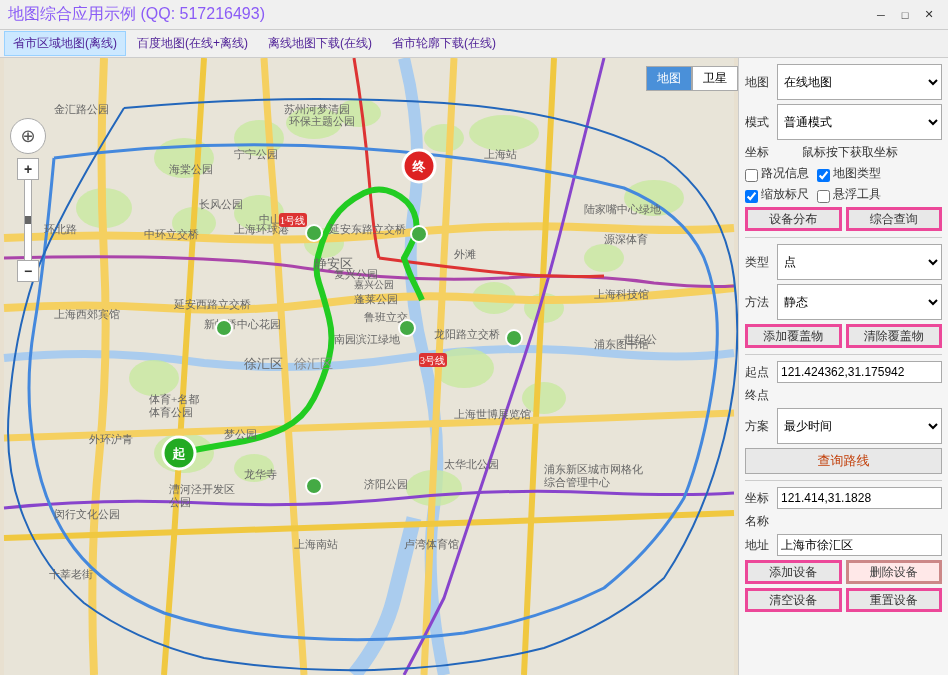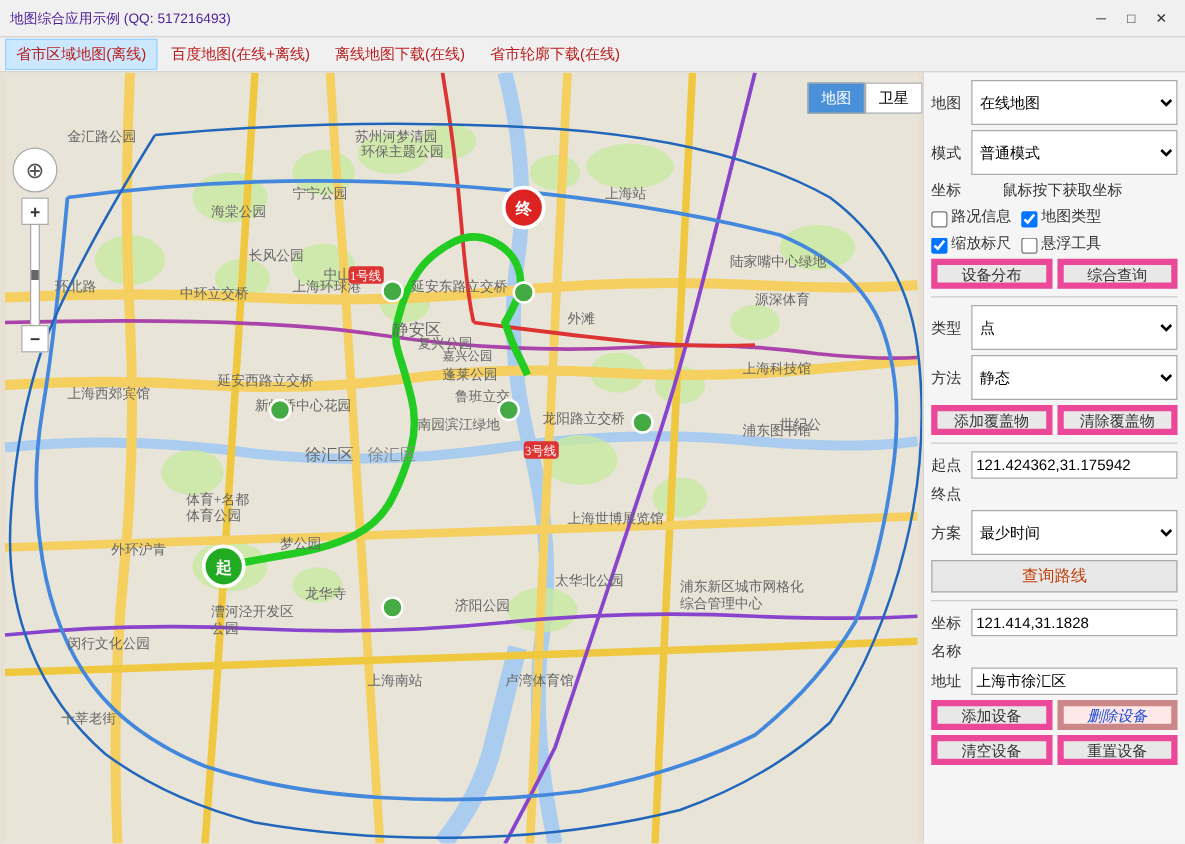--- a/index.html
+++ b/index.html
@@ -9,21 +9,21 @@
     .title-bar {
       background: #f0f0f0;
       height: 30px;
       display: flex;
       align-items: center;
       justify-content: space-between;
       padding: 0 8px;
       border-bottom: 1px solid #ccc;
       user-select: none;
     }
-    .title-bar .title { font-size: 11px; color: #4c1d95; }
+    .title-bar .title { font-size: 16px; color: #8b5cf6; }
     .title-bar .controls { display: flex; gap: 2px; }
     .title-bar .ctrl-btn {
       width: 22px; height: 22px;
       border: none; background: transparent;
       cursor: pointer; font-size: 11px; color: #333;
       display: flex; align-items: center; justify-content: center;
     }
 
     
     .menu-bar {
@@ -32,21 +32,21 @@
       display: flex;
       align-items: center;
       padding: 0 4px;
       gap: 2px;
       border-bottom: 1px solid #ccc;
     }
     .menu-item {
       padding: 3px 8px;
       cursor: pointer;
       font-size: 12px;
-      color: #b91c1c;
+      color: #4c1d95;
       border: 1px solid transparent;
       white-space: nowrap;
     }
     .menu-item:hover, .menu-item.active { background: #cce8ff; border-color: #99d1ff; }
 
     
     .main-content {
       display: flex;
       height: calc(675px - 58px);
     }
@@ -168,21 +168,21 @@
       font-size: 12px;
       color: #333;
     }
     .checkbox-item input[type=checkbox] { margin: 0; }
 
     .panel-btn {
       flex: 1;
       height: 24px;
       font-size: 12px;
       background: #e8e8e8;
-      border: 5px solid #ec4899;
+      border: 3px solid #ec4899;
       cursor: pointer;
       color: #333;
     }
 
     .panel-input {
       flex: 1;
       height: 22px;
       font-size: 12px;
       border: 1px solid #aaa;
       padding: 0 3px;
@@ -466,21 +466,21 @@
       <span class="panel-label">名称</span>
     </div>
 
     <div class="panel-row">
       <span class="panel-label">地址</span>
       <input class="panel-input" type="text" value="上海市徐汇区" style="">
     </div>
 
     <div class="panel-row">
       <button class="panel-btn">添加设备</button>
-      <button class="panel-btn" style="color:#1d4ed8;border-color:#cc8888;background:#ffe8e8;font-style:italic;">删除设备</button>
+      <button class="panel-btn" style="color:#404040;border-color:#cc8888;background:#ffe8e8;">删除设备</button>
     </div>
 
     <div class="panel-row">
       <button class="panel-btn">清空设备</button>
       <button class="panel-btn">重置设备</button>
     </div>
 
 
   </div>
 </div>

